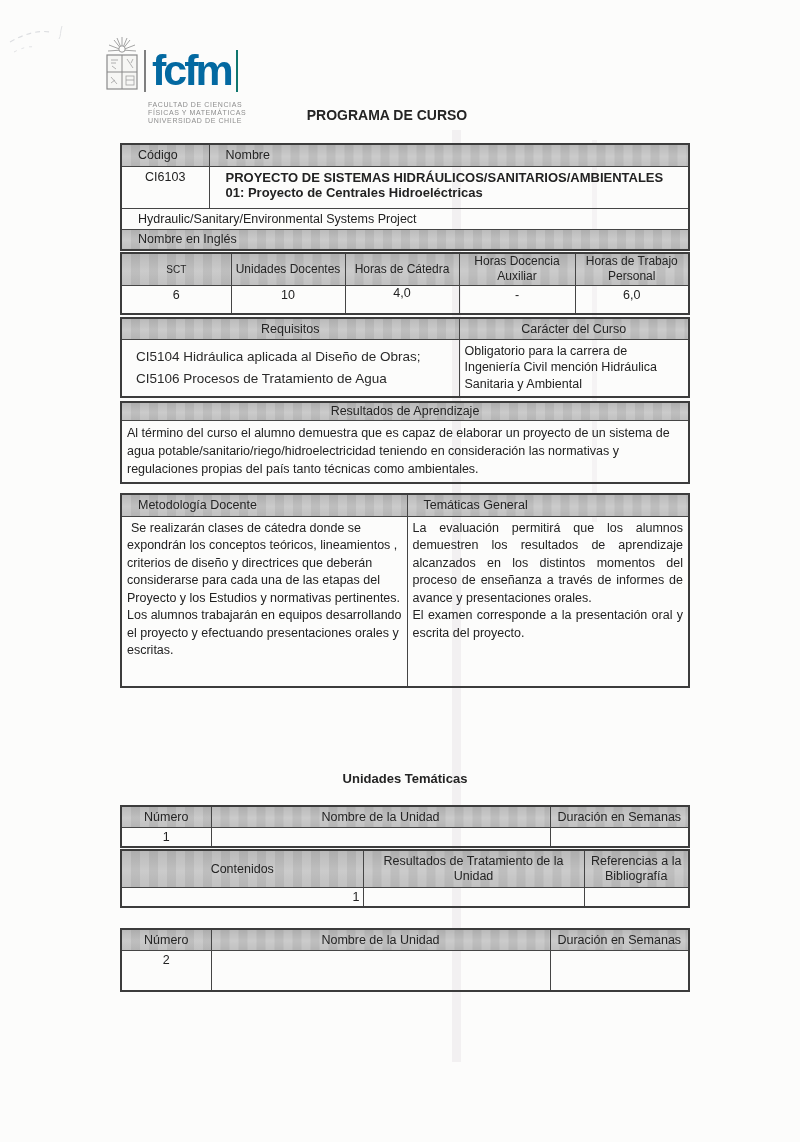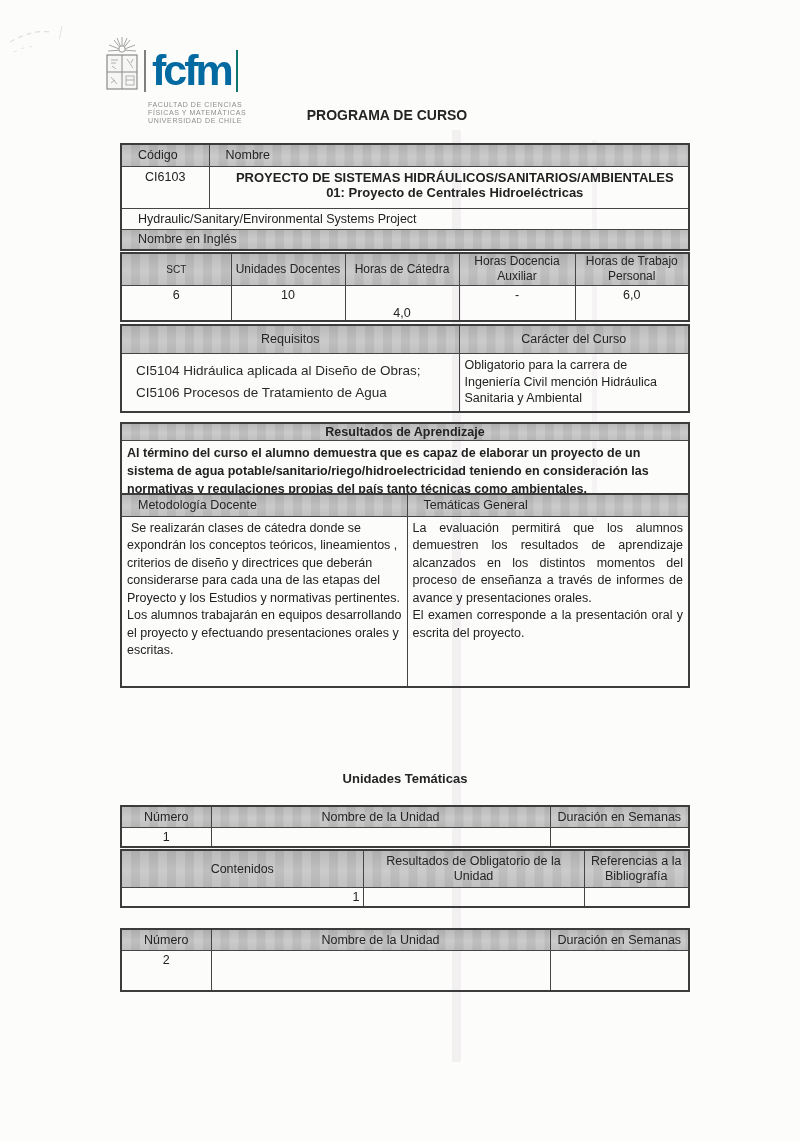--- a/index.html
+++ b/index.html
@@ -54,29 +54,29 @@
   .hdr{
     background-image:
       repeating-linear-gradient(90deg, rgba(255,255,255,0.07) 0 9px, rgba(0,0,0,0.045) 9px 18px),
       linear-gradient(180deg,#b5b5b5 0%,#c7c7c7 55%,#bcbcbc 100%);
     color:#242424;
   }
   .c{text-align:center;}
   .l{text-align:left;padding-left:16px;}
   .top{vertical-align:top;}
   .bold{font-weight:bold;}
-  .small-lh{line-height:15px;text-align:center;}
+  .small-lh{line-height:15px;}
 
   .req-text{font-size:13.5px;line-height:22px;padding-left:14px;color:#2a2a2a;}
   .body-par{font-size:12.5px;line-height:17.5px;padding:3px 5px 4px 5px;}
   .just{text-align:justify;}
 
   .gap1{margin-top:1px;}
   .gap2{margin-top:2px;}
-  .gap3{margin-top:9px;font-weight:bold;}
+  .gap3{margin-top:3px;}
 </style>
 </head>
 <body>
 
 <div class="page">
 
   <div class="scan-band b1"></div>
   <div class="scan-band b2"></div>
   <svg class="pencil" width="120" height="70" viewBox="0 0 120 70">
     <path d="M6 34 C 20 26, 34 22, 46 24" stroke="#c3c6cc" stroke-width="1.1" fill="none" stroke-dasharray="5 4"></path>
@@ -161,34 +161,34 @@
           <tr style="height:32px">
         <td class="hdr c small-lh" style="font-size:10px">SCT</td>
         <td class="hdr c small-lh" style="font-size:12px">Unidades Docentes</td>
         <td class="hdr c small-lh" style="font-size:12px">Horas de Cátedra</td>
         <td class="hdr c small-lh" style="font-size:12px">Horas Docencia Auxiliar</td>
         <td class="hdr c small-lh" style="font-size:12px">Horas de Trabajo Personal</td>
       </tr>
       <tr style="height:29px">
         <td class="c top" style="padding-top:2px">6</td>
         <td class="c top" style="padding-top:2px">10</td>
-        <td class="c top" style="padding-top:20px">4,0</td>
+        <td class="c top" style="padding-top:0">4,0</td>
         <td class="c top" style="padding-top:2px">-</td>
         <td class="c top" style="padding-top:2px">6,0</td>
       </tr>
     </tbody>
       </table>
 
     <table class="gap2">
       <colgroup>
           <col style="width:338px">
           <col style="width:230px">
         </colgroup>
       <tbody>
-          <tr style="height:29px">
+          <tr style="height:21px">
         <td class="hdr c">Requisitos</td>
         <td class="hdr c">Carácter del Curso</td>
       </tr>
       <tr style="height:53px">
         <td class="req-text">
           <div>CI5104 Hidráulica aplicada al Diseño  de Obras;</div>
           <div>CI5106 Procesos de Tratamiento de Agua</div>
         </td>
         <td class="body-par top" style="line-height:16.5px">Obligatorio para la carrera de Ingeniería Civil mención Hidráulica Sanitaria y Ambiental</td>
       </tr>
@@ -256,21 +256,21 @@
       </table>
     <table class="gap1">
       <colgroup>
           <col style="width:242px">
           <col style="width:221px">
           <col style="width:105px">
         </colgroup>
       <tbody>
           <tr style="height:37px">
         <td class="hdr c">Contenidos</td>
-        <td class="hdr c small-lh">Resultados de Obligatorio de la Unidad</td>
+        <td class="hdr c small-lh">Resultados de Tratamiento de la Unidad</td>
         <td class="hdr c small-lh">Referencias a la Bibliografía</td>
       </tr>
       <tr style="height:20px">
         <td style="text-align:right;padding-right:3px">1</td>
         <td></td>
         <td></td>
       </tr>
     </tbody>
       </table>
   </div>

